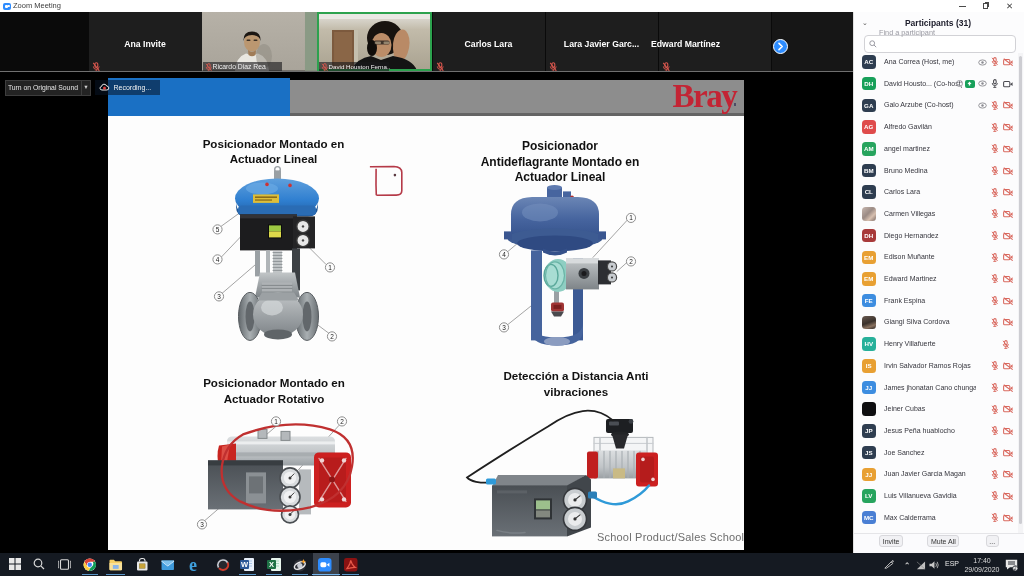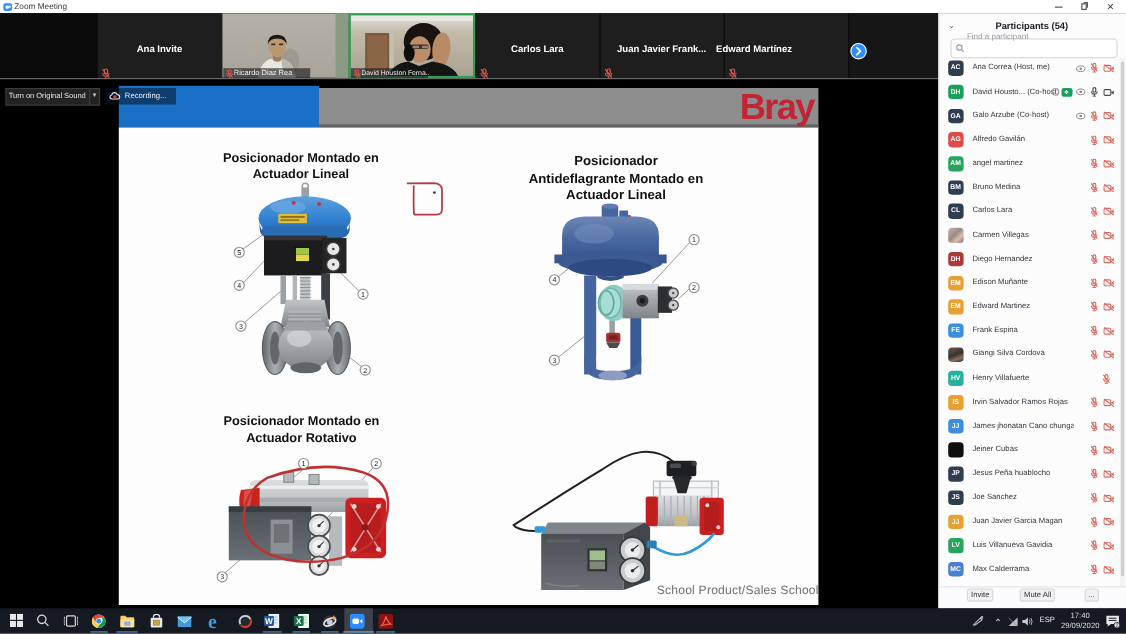--- a/index.html
+++ b/index.html
@@ -17,21 +17,21 @@
 <div class="abs" style="left:982.5px;top:3px;width:5.8px;height:5.8px;border:1.1px solid #4a4a4a;background:#fff"></div>
 <div class="abs" style="left:984.5px;top:2px;width:4.5px;height:1.1px;background:#4a4a4a"></div>
 <div class="abs" style="left:988.2px;top:2px;width:1.1px;height:4.5px;background:#4a4a4a"></div>
 <div class="abs" style="left:1006px;top:1.5px;width:10px;height:10px;font-size:8.5px;line-height:9.5px;color:#3f3f3f">✕</div>
 <div class="abs" style="left:0;top:12px;width:88px;height:58.7px;background:#0a0a0a"></div>
 <div class="abs" style="left:88px;top:12px;width:114px;height:58.7px;background:#1e1e1e;border-left:1px solid #0a0a0a"></div>
 <div class="abs" style="left:88px;top:37.5px;width:114px;height:13px;font-weight:bold;font-size:8.7px;color:#fff;text-align:center;line-height:13px">Ana Invite</div>
 <div class="abs" style="left:432px;top:12px;width:113px;height:58.7px;background:#1e1e1e;border-left:1px solid #0a0a0a"></div>
 <div class="abs" style="left:432px;top:37.5px;width:113px;height:13px;font-weight:bold;font-size:8.7px;color:#fff;text-align:center;line-height:13px">Carlos Lara</div>
 <div class="abs" style="left:545px;top:12px;width:113px;height:58.7px;background:#1e1e1e;border-left:1px solid #0a0a0a"></div>
-<div class="abs" style="left:545px;top:37.5px;width:113px;height:13px;font-weight:bold;font-size:8.7px;color:#fff;text-align:center;line-height:13px">Juan Javier Frank...</div>
+<div class="abs" style="left:545px;top:37.5px;width:113px;height:13px;font-weight:bold;font-size:8.7px;color:#fff;text-align:center;line-height:13px">Lara Javier Garc...</div>
 <div class="abs" style="left:658px;top:12px;width:113px;height:58.7px;background:#1e1e1e;border-left:1px solid #0a0a0a"></div>
 <div class="abs" style="left:651px;top:37.5px;width:113px;height:13px;font-weight:bold;font-size:8.7px;color:#fff;line-height:13px">Edward Martínez</div>
 <div class="abs" style="left:771px;top:12px;width:82px;height:58.7px;background:#161616;border-left:1px solid #0a0a0a"></div>
 <div class="abs" style="left:772.5px;top:38.5px;width:15px;height:15px;border-radius:50%;background:#2d8cff;border:1.5px solid #fff"></div>
 <svg class="abs" style="left:776px;top:41.5px" width="9" height="9" viewBox="0 0 9 9">
       <path d="M3 1.4 L6.2 4.5 L3 7.6" fill="none" stroke="#fff" stroke-width="1.6" stroke-linecap="round" stroke-linejoin="round"></path>
     </svg>
 <svg class="abs" style="left:202px;top:12px" width="115" height="58.7" viewBox="0 0 115 58.7">
 <defs>
         <linearGradient id="rw" x1="0" y1="0" x2="0" y2="1">
@@ -130,32 +130,33 @@
         <line x1="1.4" y1="1" x2="8.6" y2="10.4" stroke-width="1.2"></line>
       </g>
     </svg>
 <div class="abs" style="left:0;top:70.7px;width:853px;height:1.7px;background:#6f6f6f"></div>
 <div class="abs" style="left:4.9px;top:79.5px;width:76.1px;height:16px;background:#232323;border:1px solid #3d3d3d;border-right:none"></div>
 <div class="abs" style="left:4.9px;top:79.5px;width:76.1px;height:16px;font-size:6.8px;line-height:15px;color:#e6e6e6;text-align:center">Turn on Original Sound</div>
 <div class="abs" style="left:81px;top:79.5px;width:10px;height:16px;background:#232323;border:1px solid #3d3d3d"></div>
 <div class="abs" style="left:81px;top:79px;width:10px;height:16px;font-size:5.5px;line-height:16px;color:#cfcfcf;text-align:center">▼</div>
 <div class="abs" style="left:108px;top:77.5px;width:182px;height:39px;background:#1a70c4"></div>
 <div class="abs" style="left:290px;top:80.3px;width:453.5px;height:35.3px;background:#8d8d8d;border-bottom:3px solid #646464"></div>
-<div class="abs" style="left:672.5px;top:77.5px;width:75px;height:30px;font-family:Liberation Sans, sans-serif;font-weight:bold;font-size:33px;color:#c32434;letter-spacing:-1.5px">Bray</div>
+<div class="abs" style="left:672.5px;top:77.5px;width:75px;height:30px;font-family:Liberation Serif, serif;font-weight:bold;font-size:33px;color:#c32434;letter-spacing:-1.5px">Bray</div>
 <div class="abs" style="left:733.5px;top:103px;width:2.6px;height:2.6px;background:#4c4c66"></div>
 <div class="abs" style="left:108px;top:115.6px;width:635.5px;height:434.8px;background:#fdfdfd"></div>
 <div class="abs" style="left:94.7px;top:79.5px;width:65.5px;height:15.1px;background:rgba(8,20,38,0.55)"></div>
 <svg class="abs" style="left:99px;top:82px" width="11" height="10" viewBox="0 0 11 10">
       <path d="M3 8 Q1 8 1 6.2 Q1 4.6 2.6 4.4 Q2.8 2.4 4.9 2.2 Q7 2.1 7.6 4 Q9.6 4 9.8 5.9 Q9.9 8 7.8 8 Z" fill="none" stroke="#e8e8e8" stroke-width="1"></path>
       <circle cx="5.5" cy="6" r="1.5" fill="#e03c3c"></circle>
     </svg>
 <div class="abs" style="left:113.5px;top:80.5px;width:50px;height:13px;font-size:7px;line-height:13px;color:#f2f2f2">Recording...</div>
 <div class="abs" style="left:143.5px;top:135.5px;width:260px;font-weight:bold;font-size:11.6px;line-height:15.6px;color:#111;text-align:center">Posicionador Montado en<br>Actuador Lineal</div>
 <div class="abs" style="left:430px;top:139px;width:260px;font-weight:bold;font-size:12px;line-height:15.6px;color:#111;text-align:center">Posicionador<br>Antideflagrante Montado en<br>Actuador Lineal</div>
 <div class="abs" style="left:144px;top:375px;width:260px;font-weight:bold;font-size:11.6px;line-height:15.6px;color:#111;text-align:center">Posicionador Montado en<br>Actuador Rotativo</div>
+<div class="abs" style="left:446px;top:368px;width:260px;font-weight:bold;font-size:11.6px;line-height:15.6px;color:#111;text-align:center">Detección a Distancia Anti<br>vibraciones</div>
 <div class="abs" style="left:597px;top:531px;width:150px;height:14px;font-size:11px;color:#6e6e6e;letter-spacing:0.2px">School Product/Sales School</div>
 <svg class="abs" style="left:108px;top:115.6px" width="635.5" height="434.8" viewBox="108 115.6 635.5 434.8">
 <defs>
 <linearGradient id="steel" x1="0" y1="0" x2="1" y2="0">
           <stop offset="0" stop-color="#60666a"></stop>
           <stop offset="0.5" stop-color="#aab0b3"></stop>
           <stop offset="1" stop-color="#696f73"></stop>
         </linearGradient>
 <linearGradient id="steelv" x1="0" y1="0" x2="0" y2="1">
           <stop offset="0" stop-color="#c2c6c8"></stop>
@@ -379,21 +380,21 @@
 <text x="504" y="329.3" font-family="Liberation Sans" font-size="6.5" fill="#222" text-anchor="middle">3</text>
 <circle cx="276" cy="421" r="4.6" fill="#fdfdfd" stroke="#8e8e8e" stroke-width="1"></circle>
 <text x="276" y="423.3" font-family="Liberation Sans" font-size="6.5" fill="#222" text-anchor="middle">1</text>
 <circle cx="342" cy="421" r="4.6" fill="#fdfdfd" stroke="#8e8e8e" stroke-width="1"></circle>
 <text x="342" y="423.3" font-family="Liberation Sans" font-size="6.5" fill="#222" text-anchor="middle">2</text>
 <circle cx="202" cy="524" r="4.6" fill="#fdfdfd" stroke="#8e8e8e" stroke-width="1"></circle>
 <text x="202" y="526.3" font-family="Liberation Sans" font-size="6.5" fill="#222" text-anchor="middle">3</text>
 </svg>
 <div class="abs" style="left:853px;top:12px;width:171px;height:541px;background:#fcfcfd;border-left:1px solid #e0e0e0"></div>
 <div class="abs" style="left:862px;top:19px;width:10px;height:10px;font-size:7px;color:#555">⌄</div>
-<div class="abs" style="left:873px;top:17.5px;width:130px;height:13px;font-weight:bold;font-size:8.5px;color:#20202e;text-align:center">Participants (54)</div>
+<div class="abs" style="left:873px;top:17.5px;width:130px;height:13px;font-weight:bold;font-size:8.5px;color:#20202e;text-align:center">Participants (31)</div>
 <div class="abs" style="left:863.9px;top:35px;width:152.4px;height:17.5px;background:#fff;border:1px solid #d2d2d6;border-radius:4px"></div>
 <svg class="abs" style="left:869px;top:39.5px" width="8" height="8" viewBox="0 0 8 8">
       <circle cx="3.2" cy="3.2" r="2.4" fill="none" stroke="#9a9aa2" stroke-width="1"></circle>
       <line x1="5" y1="5" x2="7.2" y2="7.2" stroke="#9a9aa2" stroke-width="1"></line>
     </svg>
 <div class="abs" style="left:879px;top:27px;width:100px;height:12px;font-size:7.3px;line-height:12px;color:#9a9aa2">Find a participant</div>
 <div class="abs" style="left:1017.5px;top:53px;width:5.5px;height:480px;background:#f4f4f6"></div>
 <div class="abs" style="left:1018.5px;top:56px;width:3.8px;height:468px;background:#cdcdd2;border-radius:2px"></div>
 <div class="abs" style="left:862px;top:55.25px;width:13.5px;height:13.5px;border-radius:3.5px;background:#2e3d50;color:#fff;font-weight:bold;font-size:6.2px;text-align:center;line-height:13.5px">AC</div>
 <div class="abs" style="left:884px;top:57px;width:92px;height:10px;font-size:7px;line-height:10px;color:#34343c;white-space:nowrap;overflow:hidden">Ana Correa (Host, me)</div>

